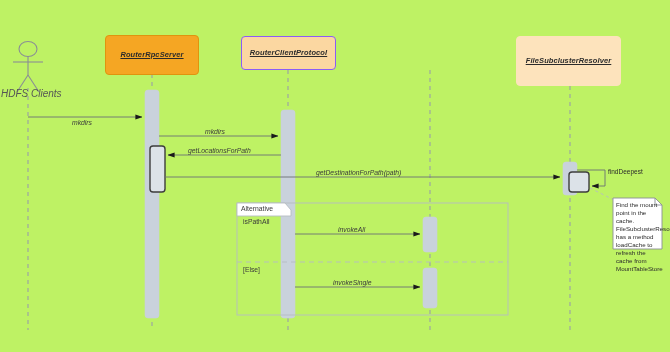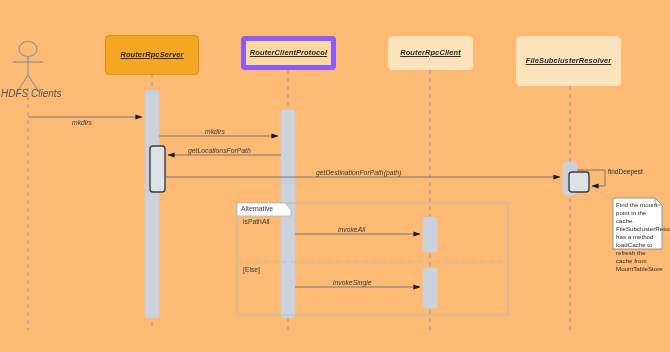--- a/index.html
+++ b/index.html
@@ -4,21 +4,21 @@
 <style>
   html, body {
     margin: 0;
     padding: 0;
     background: #ffffff;
   }
   #canvas {
     position: relative;
     width: 670px;
     height: 352px;
-    background: #fdba74;
+    background: #bef264;
     font-family: "Liberation Sans", sans-serif;
     overflow: hidden;
   }
   svg.layer {
     position: absolute;
     left: 0;
     top: 0;
     width: 670px;
     height: 352px;
   }
@@ -147,27 +147,24 @@
       <line x1="590" y1="188" x2="614" y2="200" stroke="#b6bcc2" stroke-width="0.9" stroke-dasharray="3,3"></line>
       <path d="M613,198 L655,198 L662,205 L662,249 L613,249 z" fill="#ffffff" stroke="#8a8f94" stroke-width="0.9"></path>
       <path d="M655,198 L655,205 L662,205" fill="none" stroke="#8a8f94" stroke-width="0.9"></path>
     </g>
   </svg>
 
   <div class="lifeline-head" style="left:105px; top:35px; width:94px; height:40px; background:#F5A623; border:1px solid #E0940E;">
     <span class="label">RouterRpcServer</span>
   </div>
 
-  <div class="lifeline-head" style="left:241px; top:36px; width:95px; height:34px; background:#FBD7A1; border:5px solid #8b5cf6;">
+  <div class="lifeline-head" style="left:241px; top:36px; width:95px; height:34px; background:#FBD7A1; border:1px solid #8b5cf6;">
     <span class="label">RouterClientProtocol</span>
   </div>
 
-  <div class="lifeline-head" style="left:388px; top:36px; width:85px; height:34px; background:#FDE3BC; border:1px solid #FDE3BC;">
-    <span class="label">RouterRpcClient</span>
-  </div>
 
   <div class="lifeline-head" style="left:516px; top:36px; width:105px; height:50px; background:#FDE3BC; border:1px solid #FDE3BC;">
     <span class="label">FileSubclusterResolver</span>
   </div>
 
   <div class="actor-label" style="left:1px; top:88px; width:56px;">HDFS Clients</div>
 
   <div class="msg-label" style="left:72px; top:119px;">mkdirs</div>
   <div class="msg-label" style="left:205px; top:128px;">mkdirs</div>
   <div class="msg-label" style="left:188px; top:147px;">getLocationsForPath</div>

